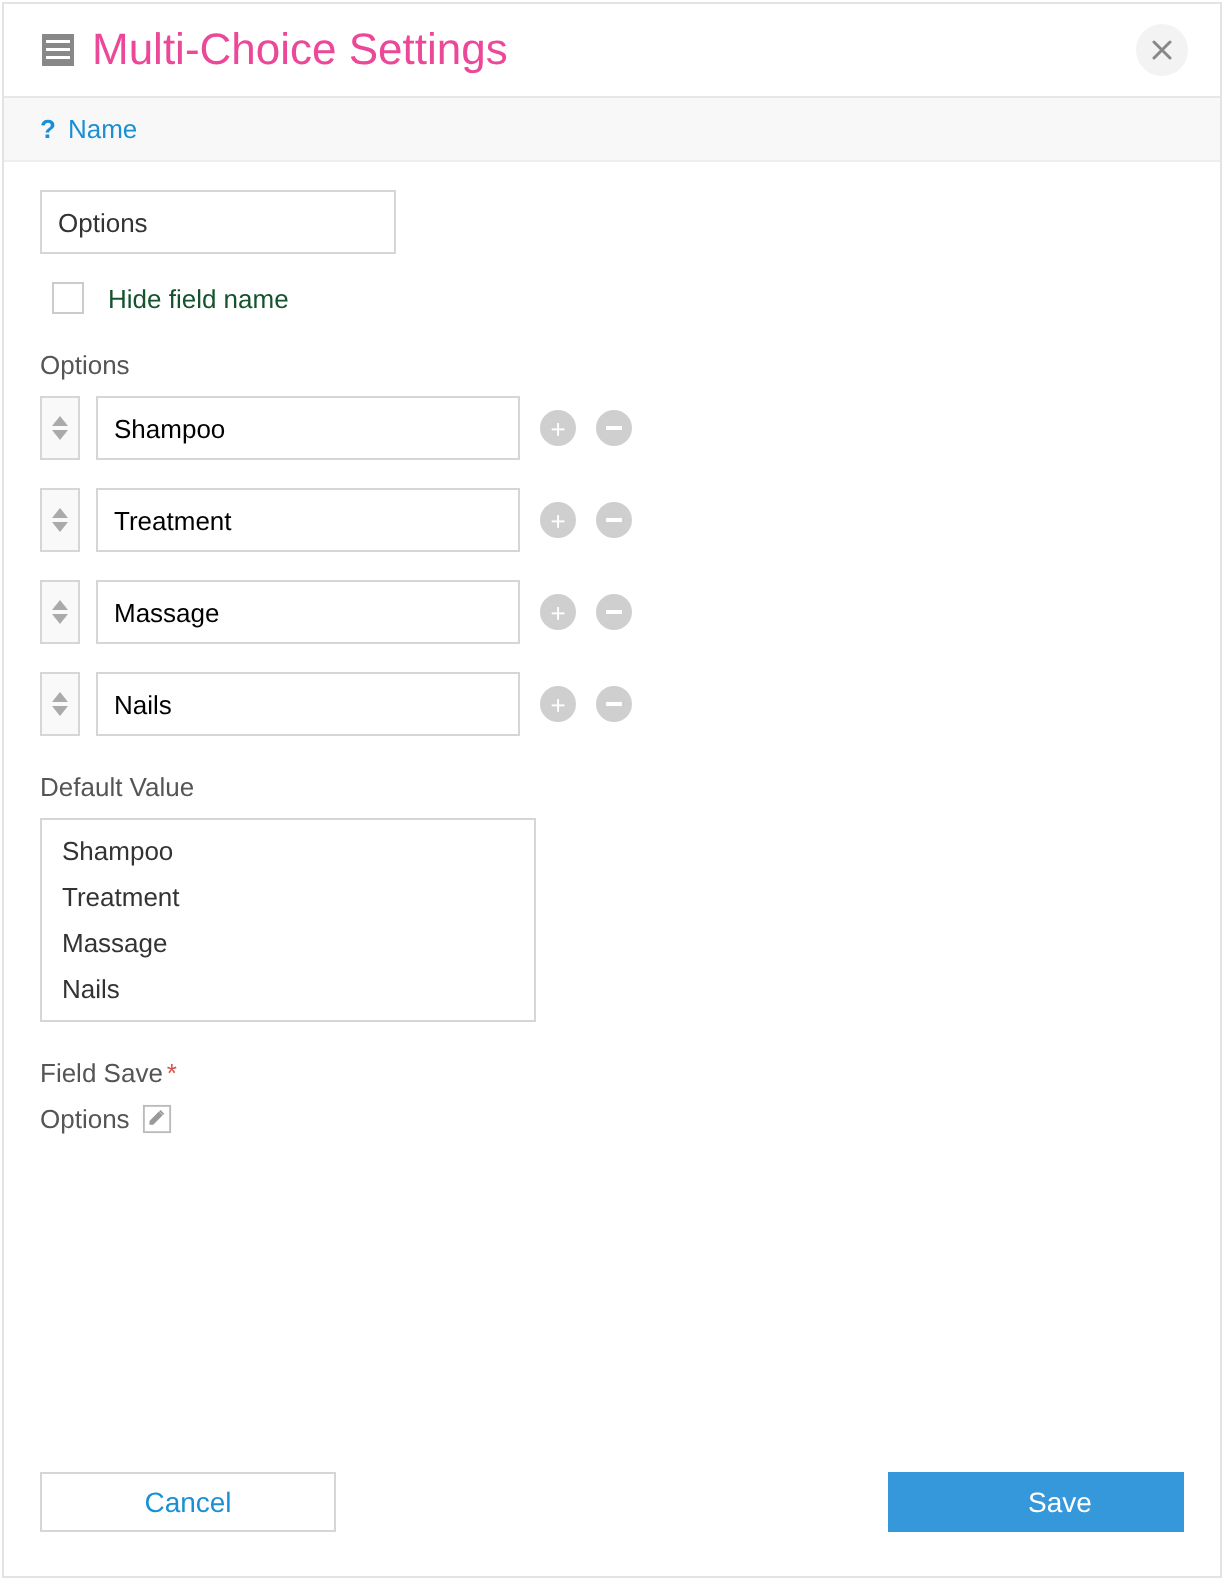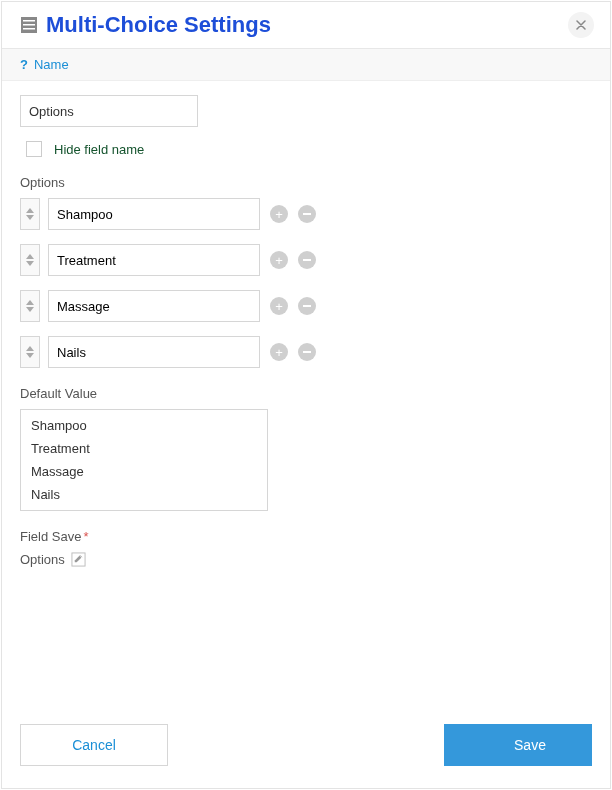--- a/index.html
+++ b/index.html
@@ -28,22 +28,22 @@
     border-bottom: 1px solid #e7e7e7;
   }
   .dialog-header .title-icon {
     width: 18px; height: 18px;
     display: inline-flex; align-items: center; justify-content: center;
     margin-right: 8px;
     color: #888;
   }
   .dialog-title {
     font-size: 22px;
-    font-weight: 700;
-    color: #1d4ed8;
+    font-weight: 400;
+    color: #ec4899;
     flex: 1;
   }
   .close-btn {
     width: 26px; height: 26px;
     border-radius: 50%;
     background: #f3f3f3;
     color: #888;
     display: flex; align-items: center; justify-content: center;
     cursor: pointer;
     font-size: 14px;
@@ -146,21 +146,21 @@
     cursor: pointer;
     color: #999;
     display:inline-flex;
   }
   .footer {
     display: flex;
     justify-content: space-between;
     padding: 12px 18px 22px 18px;
   }
   .btn {
-    width: 148px; height: 42px;
+    width: 148px; height: 30px;
     display: flex; align-items: center; justify-content: center;
     font-size: 14px;
     cursor: pointer;
   }
   .btn-cancel {
     border: 1px solid #d6d6d6;
     background: #fff;
     color: #1b8fd6;
   }
   .btn-save {

